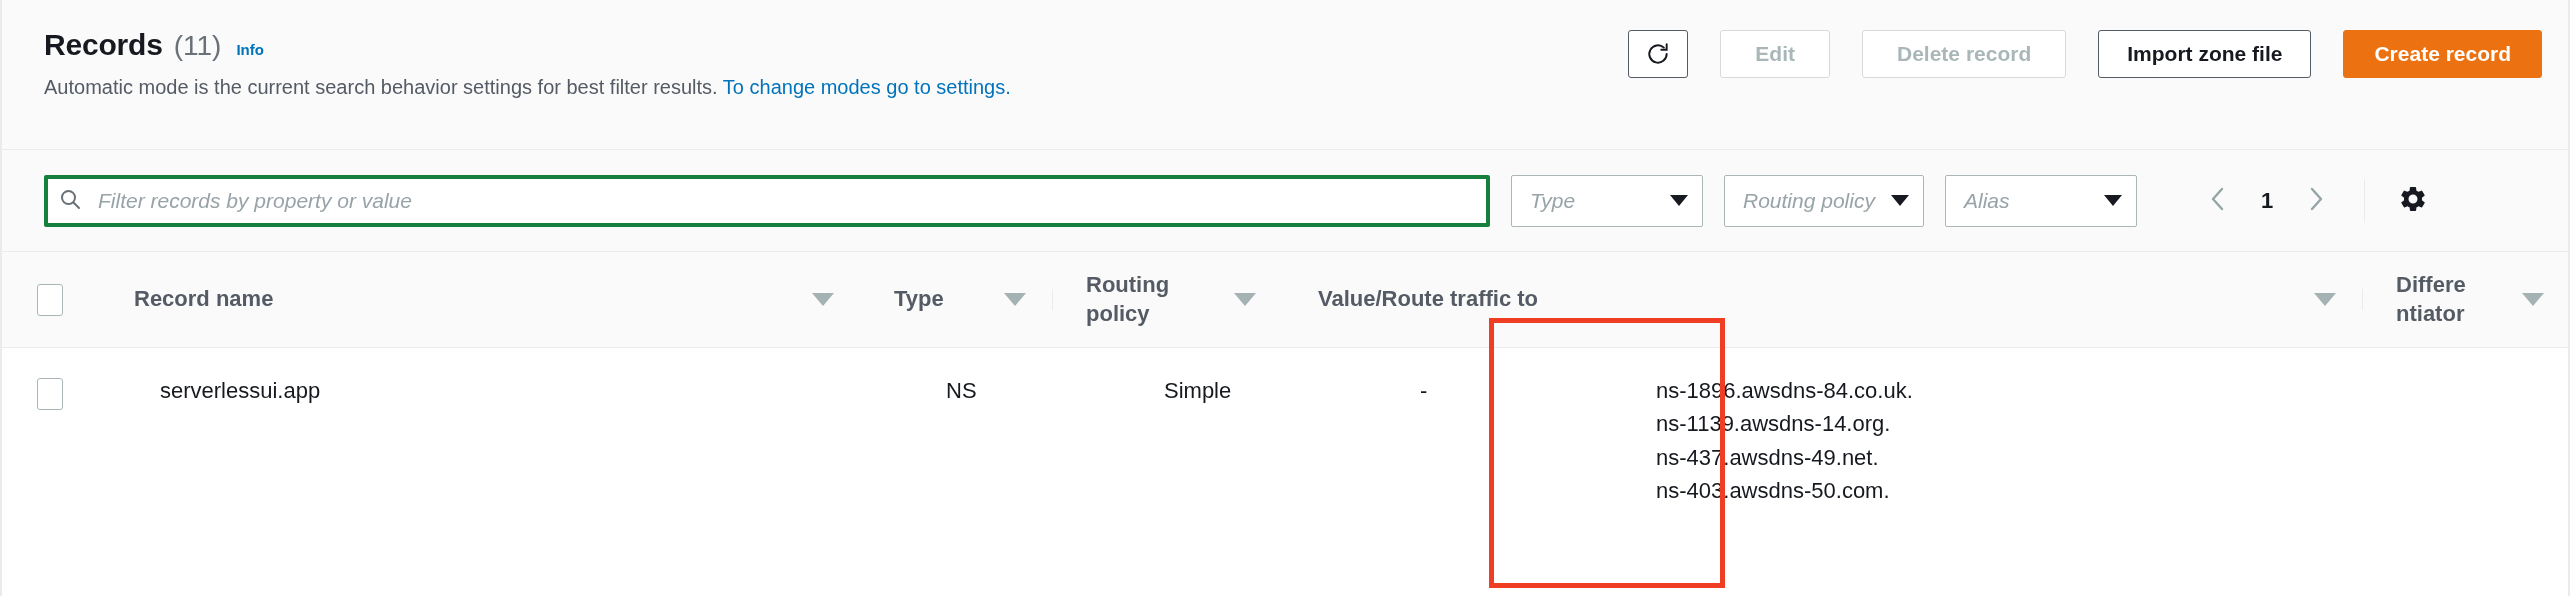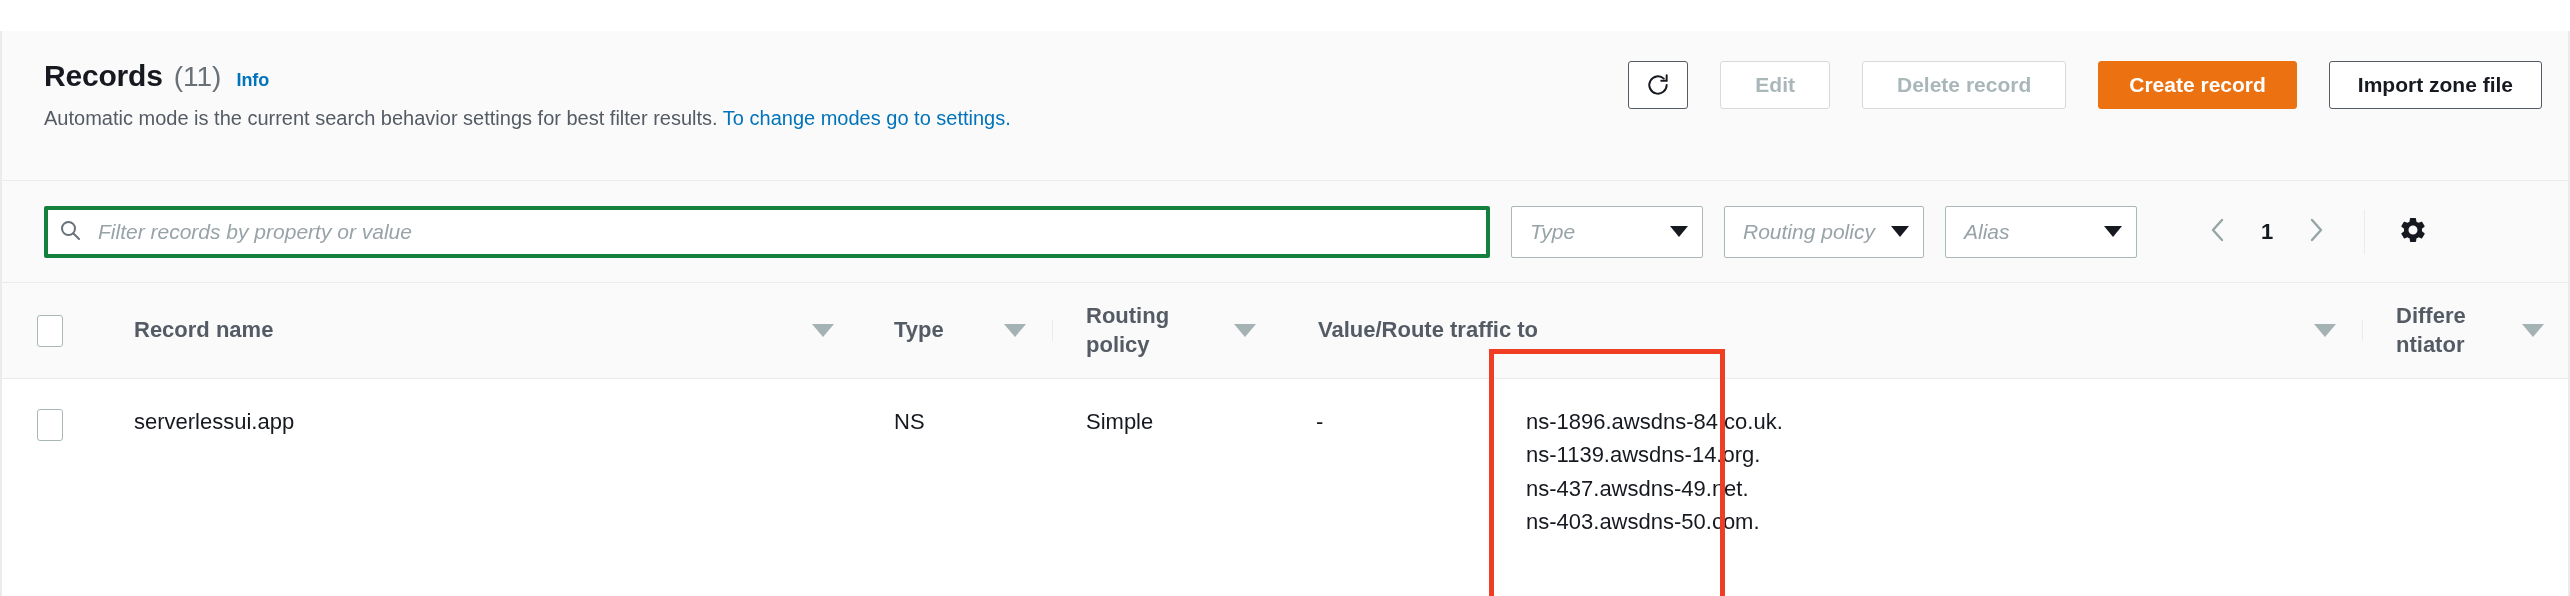--- a/index.html
+++ b/index.html
@@ -19,41 +19,40 @@
   
   .header-bar {
     position: relative;
     display: flex;
     align-items: flex-start;
     justify-content: space-between;
     padding: 26px 28px 0 44px;
     height: 150px;
     background: #fafafa;
     border-bottom: 1px solid #e9ebed;
-    margin-top: 31px;
   }
   .title-block { padding-top: 2px; }
   .title-line {
     display: flex;
     align-items: baseline;
     gap: 11px;
   }
   .title-main {
     font-size: 30px;
     font-weight: bold;
     color: #16191f;
     letter-spacing: -0.2px;
   }
   .title-count {
     font-size: 28px;
     color: #687078;
     font-weight: normal;
   }
   .title-info {
-    font-size: 18px;
+    font-size: 15px;
     color: #0073bb;
     font-weight: bold;
     text-decoration: none;
     cursor: pointer;
     margin-left: 4px;
   }
   .subtitle {
     margin-top: 13px;
     font-size: 20px;
     color: #545b64;
@@ -208,20 +207,21 @@
     align-items: center;
     min-height: 96px;
     background: #fafafa;
     border-bottom: 1px solid #e9ebed;
   }
   .trow {
     display: flex;
     align-items: flex-start;
     min-height: 152px;
     background: #ffffff;
+    gap: 26px;
   }
   .cell {
     display: flex;
     align-items: flex-start;
     padding: 26px 20px 0 0;
     position: relative;
   }
   .thead .cell { align-items: center; padding-top: 0; }
   .cell-sep::before {
     content: "";
@@ -338,22 +338,22 @@
         <span>
           <svg width="26" height="26" viewBox="0 0 24 24" fill="none" stroke="#16191f" stroke-width="1.8" stroke-linecap="round">
             <path d="M20 12a8 8 0 1 1-2.6-5.9"></path>
             <path d="M20 3v5h-5"></path>
           </svg>
         </span>
       </div>
 
       <div class="btn btn-disabled">Edit</div>
       <div class="btn btn-disabled">Delete record</div>
+      <div class="btn btn-normal">Import zone file</div>
       <div class="btn btn-primary">Create record</div>
-      <div class="btn btn-normal">Import zone file</div>
     </div>
   </div>
 
   <div class="filter-bar">
 
     <div class="search-wrap">
       <span class="search-icon">
         <svg width="24" height="24" viewBox="0 0 24 24" fill="none" stroke="#687078" stroke-width="2" stroke-linecap="round">
           <circle cx="10.5" cy="10.5" r="6.5"></circle>
           <path d="M15.5 15.5 L21 21"></path>

